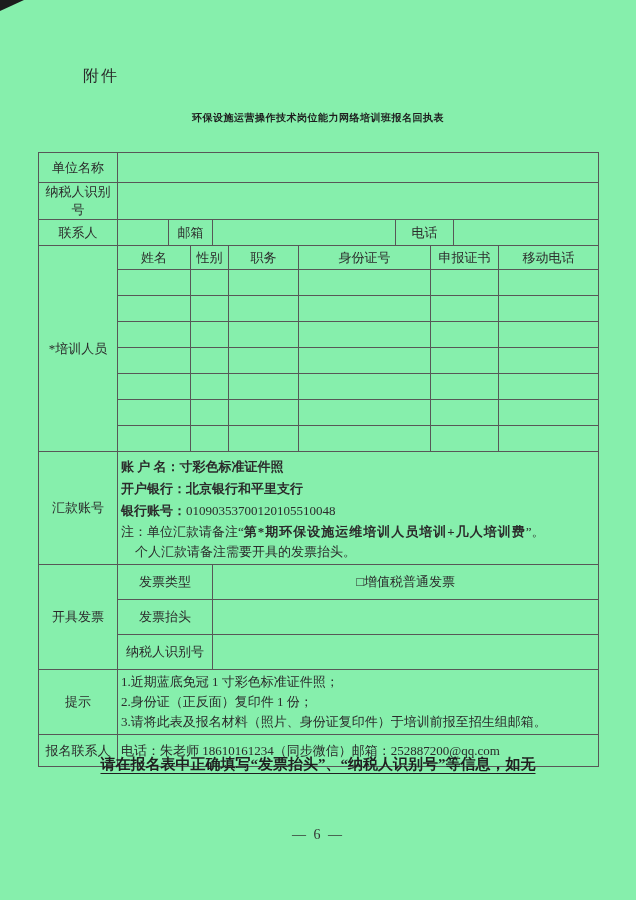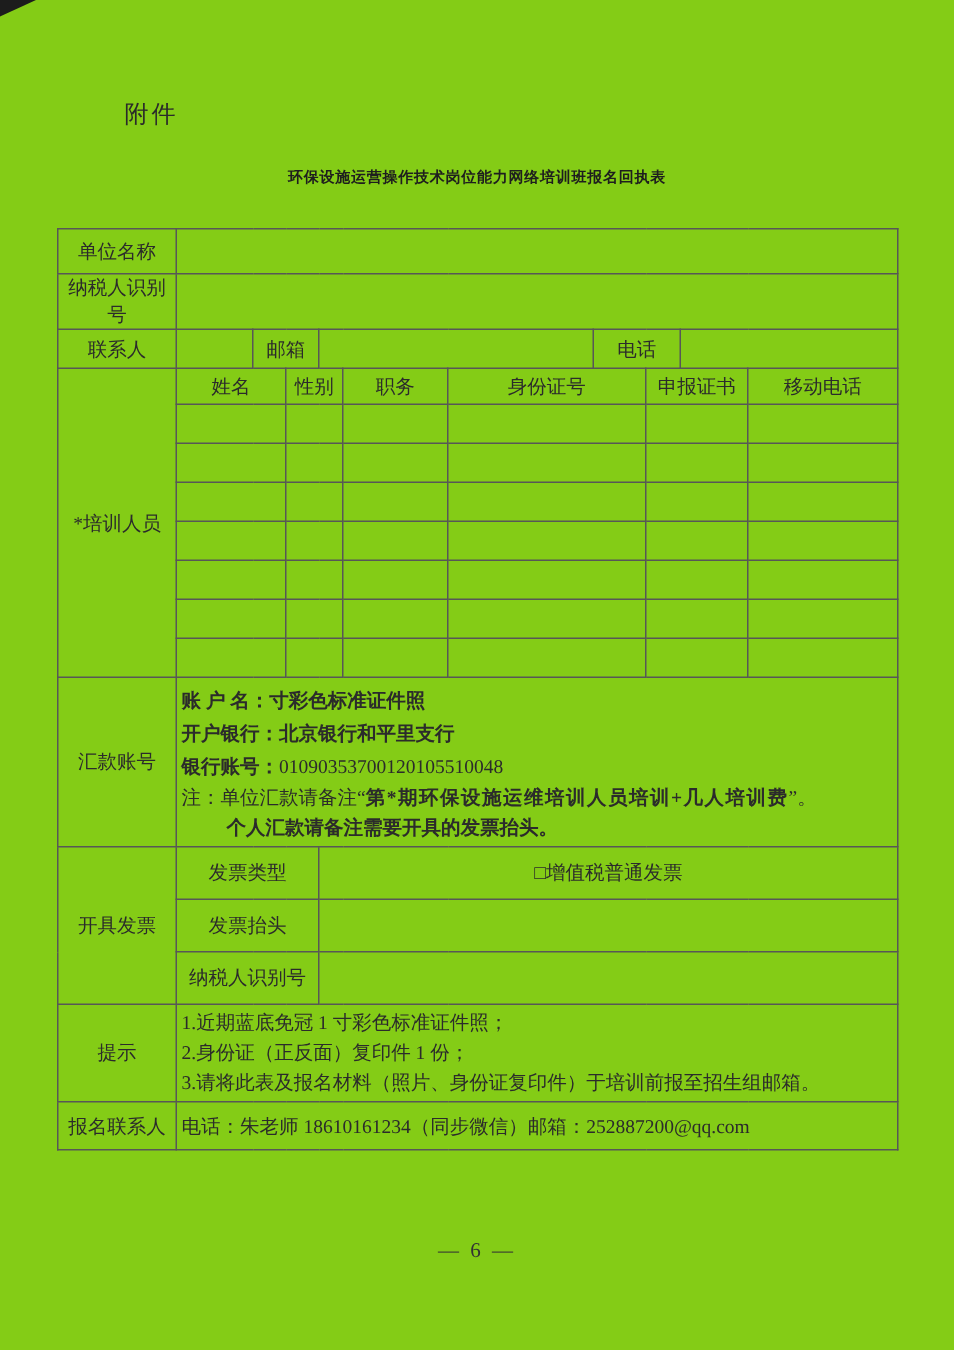--- a/index.html
+++ b/index.html
@@ -6,21 +6,21 @@
   body{
     width:636px;height:900px;
     background:#efefed;
     font-family:"Liberation Serif","DejaVu Serif",serif;
     color:#262626;
     position:relative;
     overflow:hidden;
   }
   .page{
     position:absolute;inset:0;
-    background:#84cc16;
+    background:#86efac;
   }
   .corner-artifact{
     position:absolute;left:0;top:0;
     width:0;height:0;
     border-top:11px solid #1c1c1c;
     border-right:24px solid transparent;
   }
   .attachment{
     position:absolute;left:83px;top:66px;
     font-size:16px;letter-spacing:2px;color:#2a2a2a;
@@ -51,21 +51,21 @@
   tr.r-thead{height:24px;}
   tr.r-empty{height:26px;}
   tr.r-remit{height:113px;}
   tr.r-inv{height:35px;}
   tr.r-tips{height:65px;}
   tr.r-regc{height:32px;}
   .rem-line{margin:2px 0;font-weight:bold;line-height:20px;}
   .rem-line .num{font-weight:normal;font-family:"Liberation Serif","DejaVu Serif",serif;}
   .rem-note{margin-top:2px;line-height:18px;font-weight:normal;}
   .rem-note b{letter-spacing:1px;}
-  .rem-note2{margin-left:30px;line-height:18px;font-weight:bold;}
+  .rem-note2{margin-left:14px;line-height:18px;}
   .inv-opt{text-align:center;}
   .tips-line{line-height:20px;}
   .footer-note{
     position:absolute;top:752px;left:30px;right:30px;
     text-align:center;font-size:15px;font-weight:bold;color:#1f1f1f;
     line-height:24px;
   }
   .footer-note span{text-decoration:underline;text-underline-offset:4px;}
   .page-number{
     position:absolute;top:827px;left:0;width:100%;
@@ -220,17 +220,18 @@
     </tr>
 
     <tr class="r-regc">
       <td class="lbl">报名联系人</td>
       <td colspan="10" class="content">电话：朱老师 18610161234（同步微信）邮箱：252887200@qq.com</td>
     </tr>
   </tbody>
     </table>
 
   <div class="footer-note">
+    <div><span>请在报名表中正确填写“发票抬头”、“纳税人识别号”等信息，如无</span></div>
   </div>
 
   <div class="page-number">— 6 —</div>
 
 </div>
 
 </body></html>

